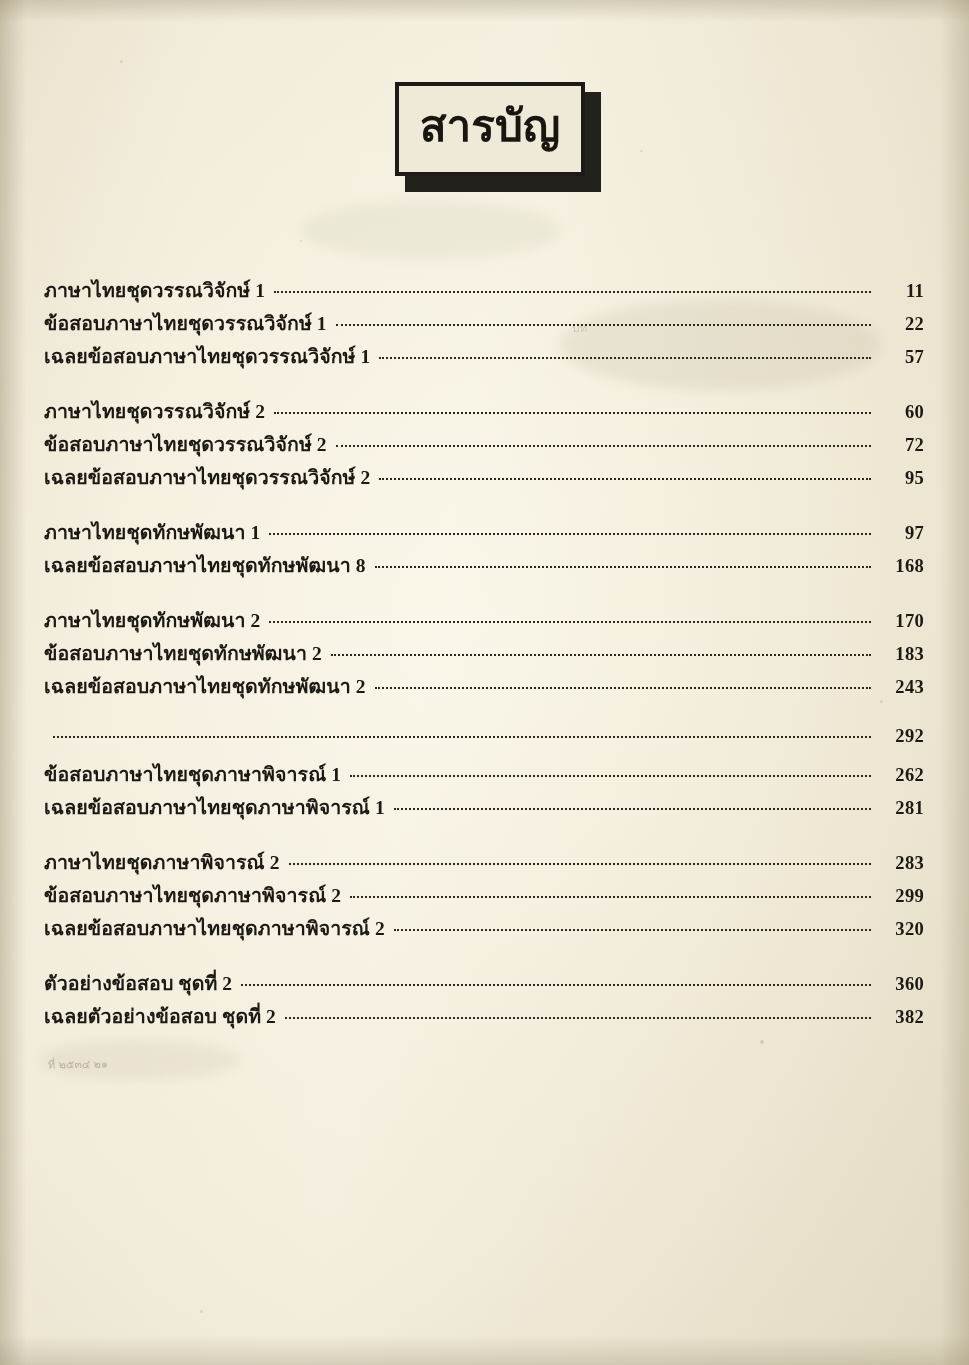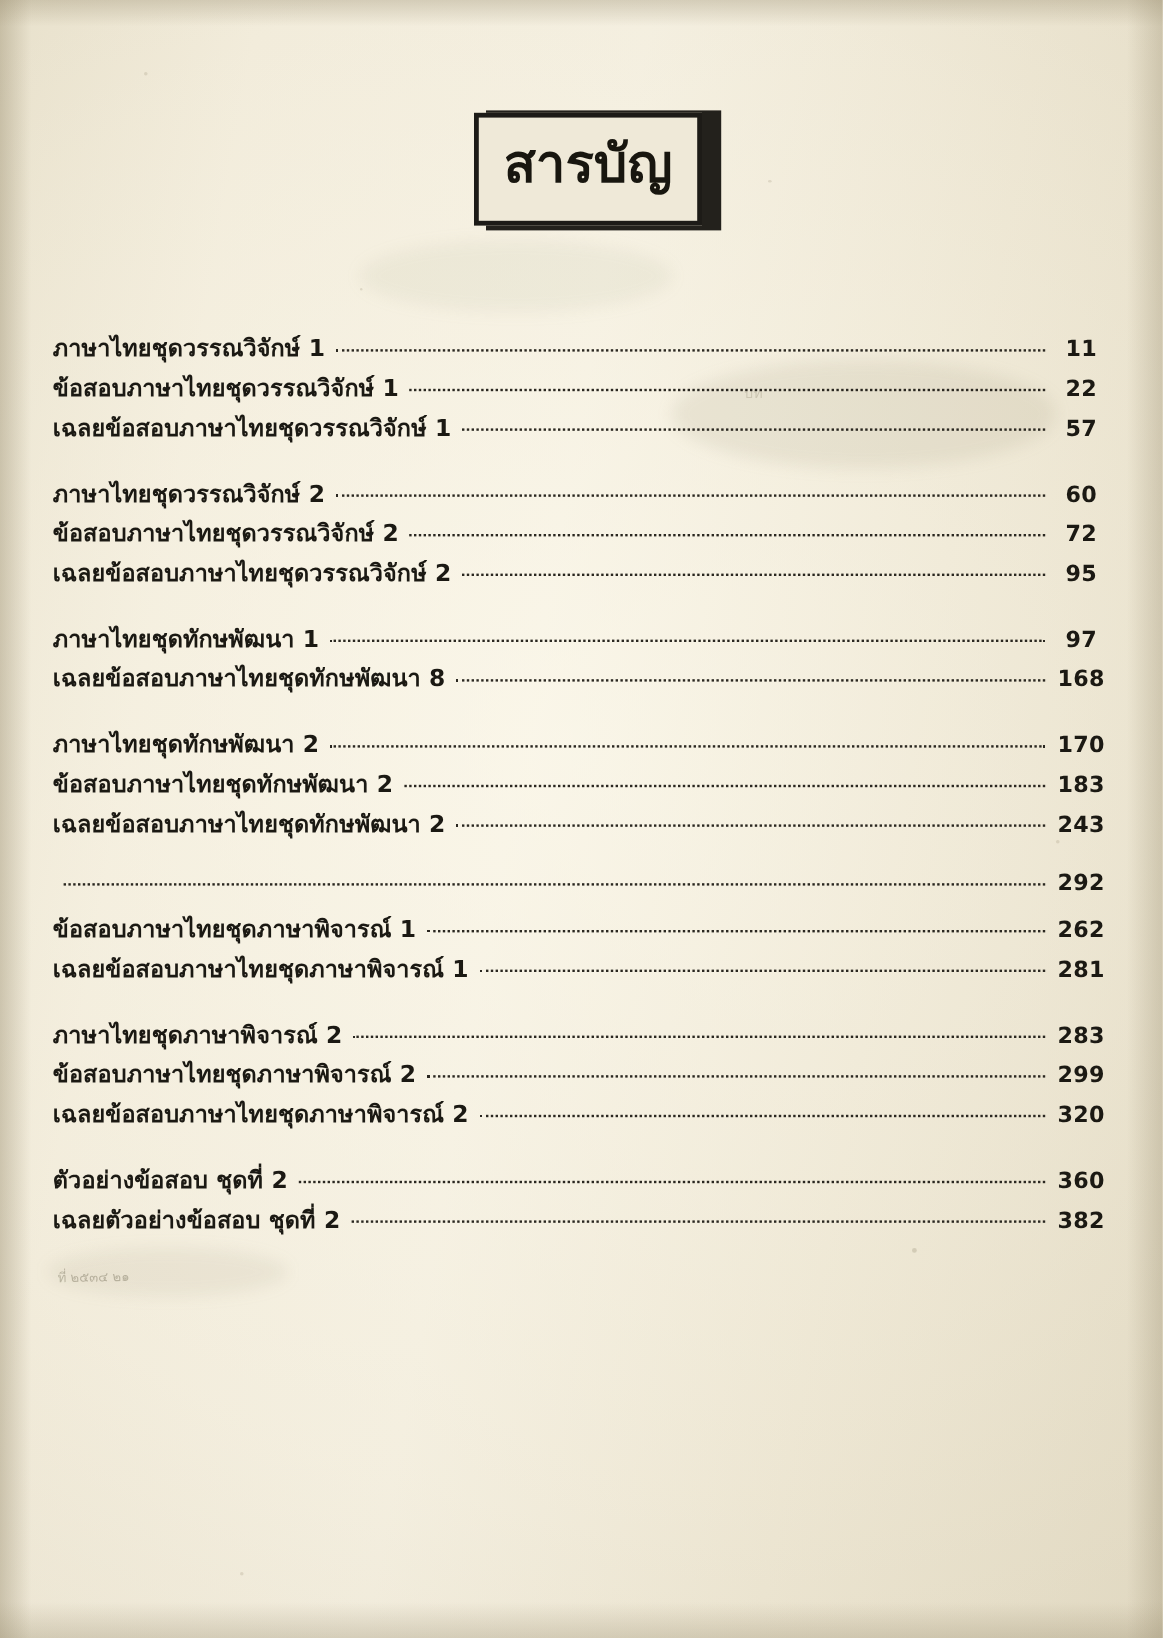--- a/index.html
+++ b/index.html
@@ -58,21 +58,20 @@
     left: 0;
     top: 0;
     width: 190px;
     height: 94px;
     background: #efe9d8;
     border: 4px solid #1d1b17;
     box-sizing: border-box;
     display: flex;
     align-items: center;
     justify-content: center;
-    margin-top: 12px;
   }
   .title-text {
     font-size: 44px;
     font-weight: bold;
     color: #18160f;
     letter-spacing: 0px;
     line-height: 1;
     padding-bottom: 6px;
   }
 
@@ -84,20 +83,21 @@
     width: 880px;
   }
   .group {
     margin-bottom: 22px;
   }
   .row {
     display: flex;
     align-items: baseline;
     height: 33px;
     white-space: nowrap;
+    font-family: Liberation Serif, serif;
   }
   .row .label {
     font-size: 19.5px;
     font-weight: bold;
     color: #1b1913;
     letter-spacing: 0.1px;
   }
   .row .dots {
     flex: 1 1 auto;
     margin: 0 7px 0 9px;
@@ -105,21 +105,21 @@
     height: 1px;
     top: -4px;
     border-bottom: 2px dotted #2a2720;
     min-width: 20px;
   }
   .row .page-num {
     font-size: 18.5px;
     font-weight: bold;
     color: #1b1913;
     width: 46px;
-    text-align: center;
+    text-align: right;
     letter-spacing: 0.3px;
   }
   
   .ghost {
     position: absolute;
     font-size: 11px;
     color: rgba(90,82,60,0.35);
     transform: rotate(-1deg);
   }
   .ghost2 {
@@ -163,21 +163,21 @@
   <div class="speck" style="left:300px;top:240px;width:2px;height:2px;"></div>
   <div class="speck" style="left:640px;top:150px;width:3px;height:2px;"></div>
   <div class="speck" style="left:880px;top:700px;width:3px;height:3px;"></div>
   <div class="speck" style="left:760px;top:1040px;width:4px;height:4px;background:rgba(120,108,80,0.22);"></div>
   <div class="speck" style="left:200px;top:1310px;width:3px;height:3px;"></div>
   <div class="speck" style="left:60px;top:980px;width:2px;height:2px;"></div>
   <div class="smudge" style="left:560px;top:300px;width:320px;height:90px;background:rgba(150,140,110,0.13);"></div>
   <div class="smudge" style="left:40px;top:1040px;width:200px;height:40px;background:rgba(150,140,110,0.10);"></div>
   <div class="smudge" style="left:300px;top:200px;width:260px;height:60px;background:rgba(160,150,120,0.09);"></div>
 
-  <div class="ghost2" style="left:620px;top:318px;">บ​ท</div>
+  <div class="ghost2" style="left:572px;top:318px;">บ​ท</div>
   <div class="ghost" style="left:48px;top:1055px;">ที่ ๒๕๓๔ ๒๑</div>
 
   <div class="title-wrap">
     <div class="title-shadow"></div>
     <div class="title-box">
       <span class="title-text">สารบัญ</span>
     </div>
   </div>
 
   <div class="toc">

